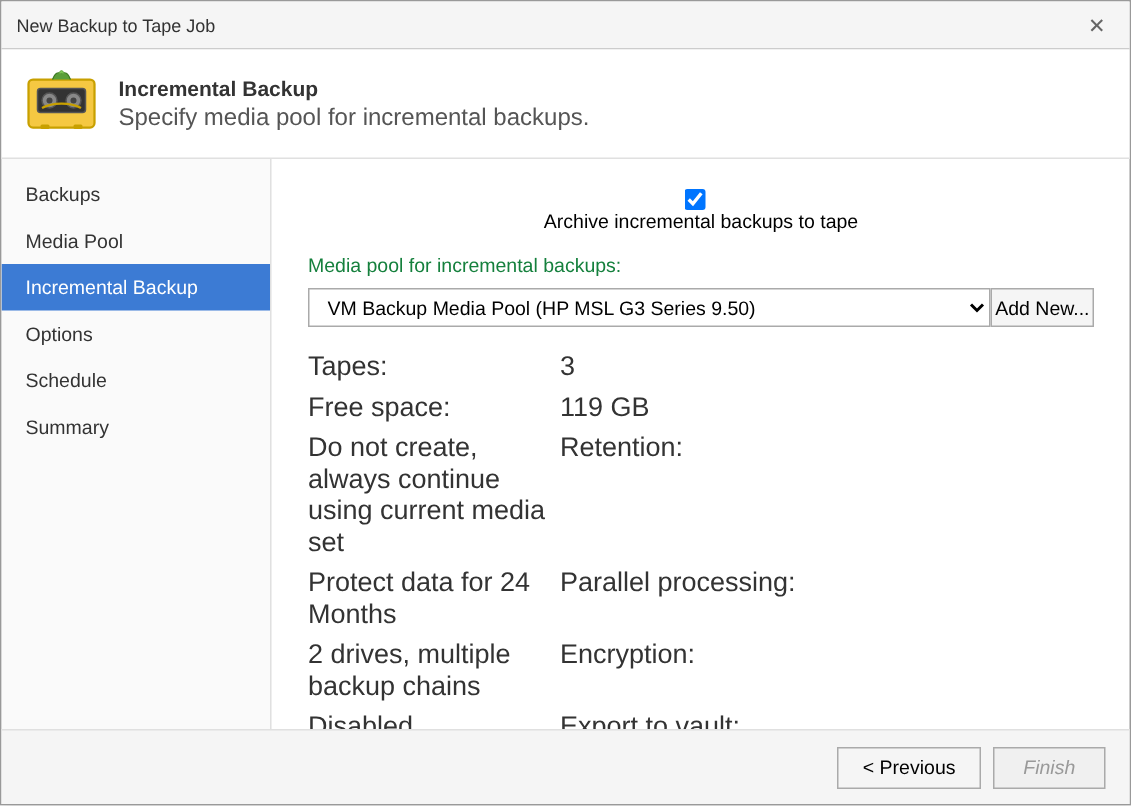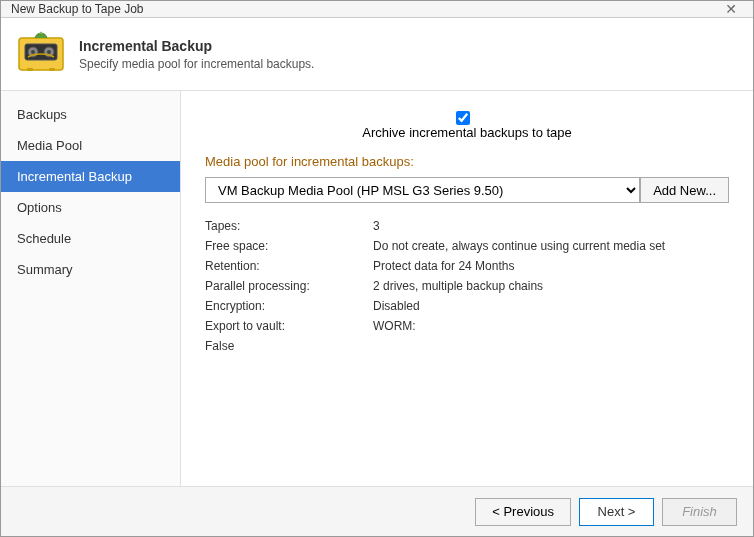--- a/index.html
+++ b/index.html
@@ -23,21 +23,21 @@
       display: flex;
       flex-direction: column;
     }
     .title-bar {
       background: #f5f5f5;
       border-bottom: 1px solid #ccc;
       display: flex;
       align-items: center;
       justify-content: space-between;
       padding: 6px 10px;
-      height: 17px;
+      height: 32px;
     }
     .title-bar-text {
       font-size: 12px;
       color: #333;
     }
     .title-bar-close {
       font-size: 14px;
       cursor: pointer;
       color: #666;
       background: none;
@@ -57,21 +57,21 @@
       margin-right: 14px;
       flex-shrink: 0;
     }
     .header-text h2 {
       font-size: 14px;
       font-weight: 600;
       color: #333;
       margin-bottom: 3px;
     }
     .header-text p {
-      font-size: 12px;
+      font-size: 16px;
       color: #555;
     }
     .content {
       display: flex;
       flex: 1;
       overflow: hidden;
     }
     .sidebar {
       width: 180px;
       border-right: 1px solid #e0e0e0;
@@ -103,54 +103,54 @@
       margin-right: 8px;
       width: 14px;
       height: 14px;
     }
     .checkbox-row label {
       font-size: 13px;
     }
     .field-row {
       margin-bottom: 8px;
       font-size: 13px;
-      color: #a16207;
+      color: #15803d;
     }
     .field-row label {
       display: block;
       margin-bottom: 4px;
     }
     .dropdown-row {
       display: flex;
       align-items: center;
       gap: 0;
       margin-bottom: 16px;
     }
     .dropdown-row select {
       flex: 1;
       padding: 4px 8px;
       font-size: 13px;
       border: 1px solid #aaa;
       background: #fff;
       height: 26px;
     }
     .add-new-btn {
-      padding: 3px 12px;
+      padding: 3px 2px;
       font-size: 13px;
       border: 1px solid #aaa;
       background: #f5f5f5;
       cursor: pointer;
       height: 26px;
       white-space: nowrap;
     }
     .info-grid {
       display: grid;
       grid-template-columns: 160px 1fr;
       gap: 6px 8px;
-      font-size: 12px;
+      font-size: 18px;
     }
     .info-label {
       color: #333;
       font-weight: normal;
     }
     .info-value {
       color: #333;
     }
     .footer {
       border-top: 1px solid #e0e0e0;
@@ -250,32 +250,32 @@
         <select>
           <option>VM Backup Media Pool (HP MSL G3 Series 9.50)</option>
         </select>
         <button class="add-new-btn">Add New...</button>
       </div>
 
       <div class="info-grid">
       <div class="info-label">Tapes:</div>
           <div class="info-value">3</div>
           <div class="info-label">Free space:</div>
+          <div class="info-value">119 GB</div>
           <div class="info-value">Do not create, always continue using current media set</div>
           <div class="info-label">Retention:</div>
           <div class="info-value">Protect data for 24 Months</div>
           <div class="info-label">Parallel processing:</div>
           <div class="info-value">2 drives, multiple backup chains</div>
           <div class="info-label">Encryption:</div>
           <div class="info-value">Disabled</div>
           <div class="info-label">Export to vault:</div>
           <div class="info-label">WORM:</div>
           <div class="info-value">False</div>
         </div>
     </div>
   </div>
 
   <div class="footer">
     <button class="btn">&lt; Previous</button>
-    <button class="btn btn-primary">Next &gt;</button>
     <button class="btn" disabled="">Finish</button>
   </div>
 </div>
 
 </body></html>

